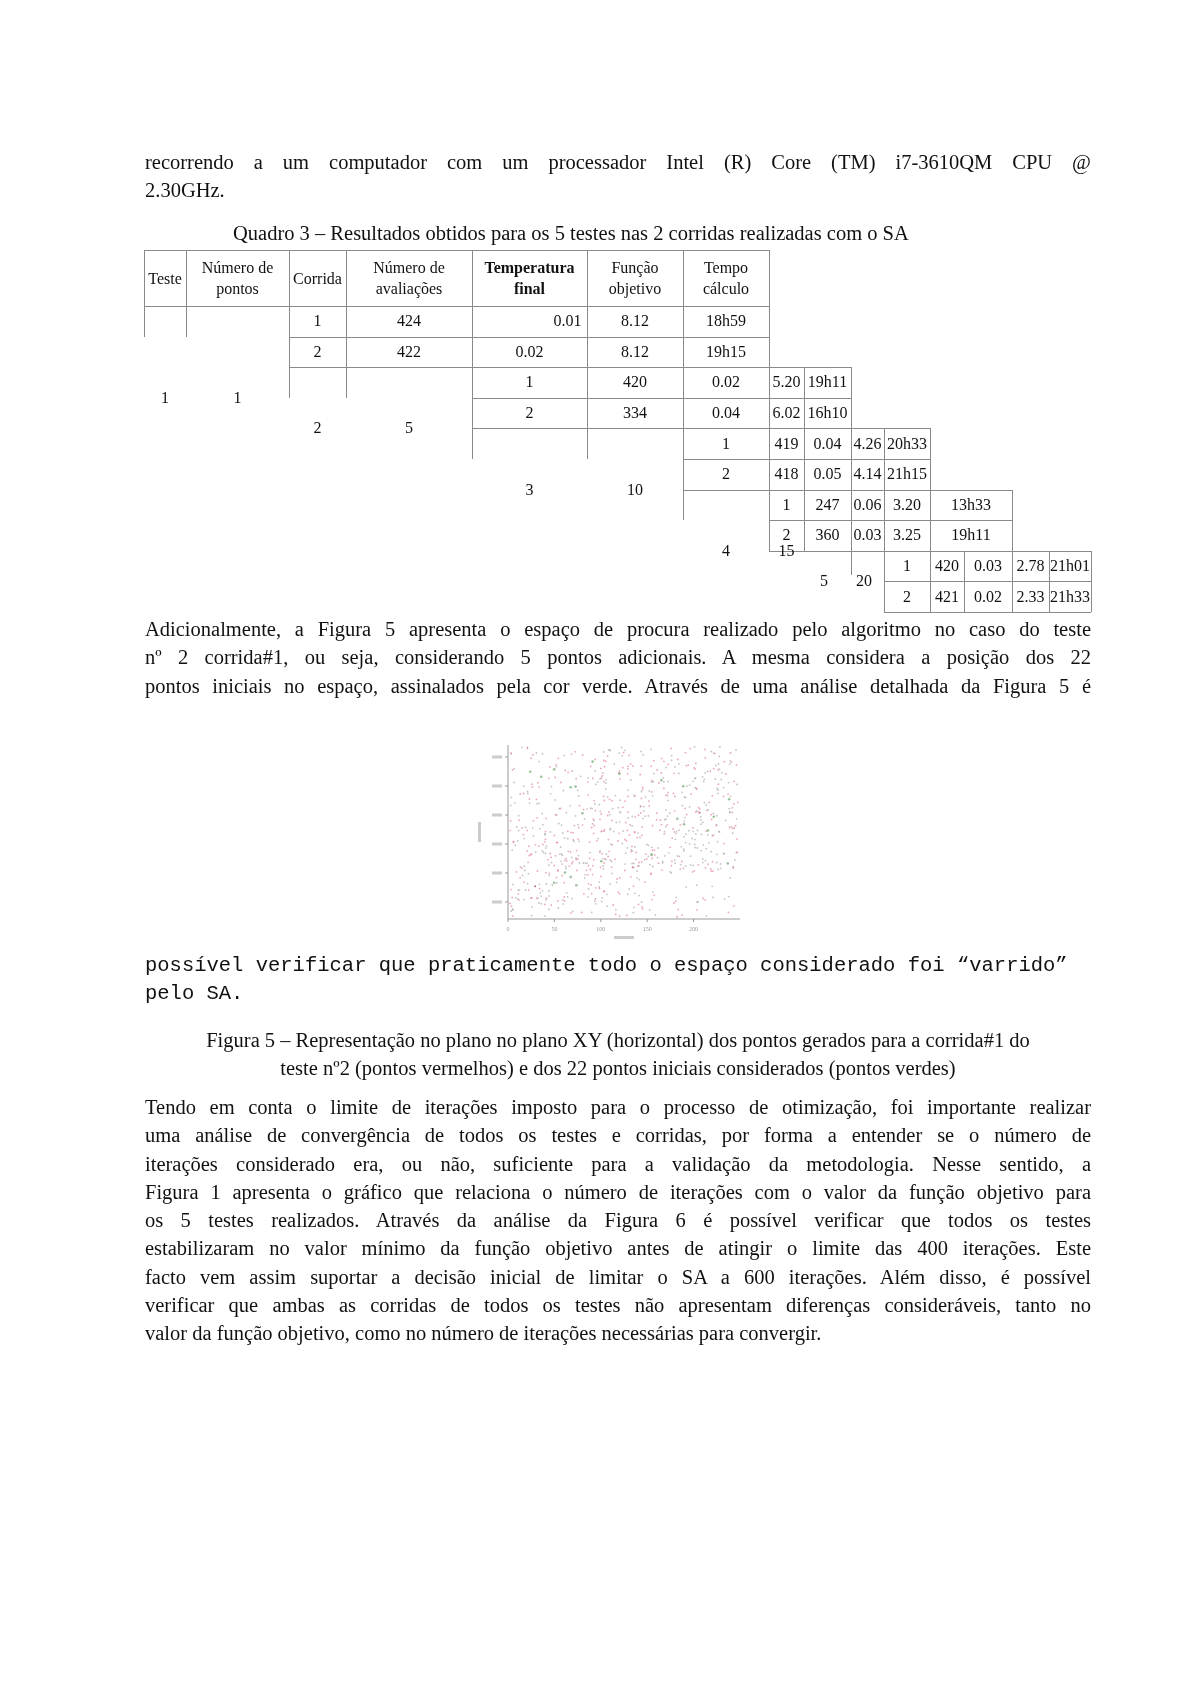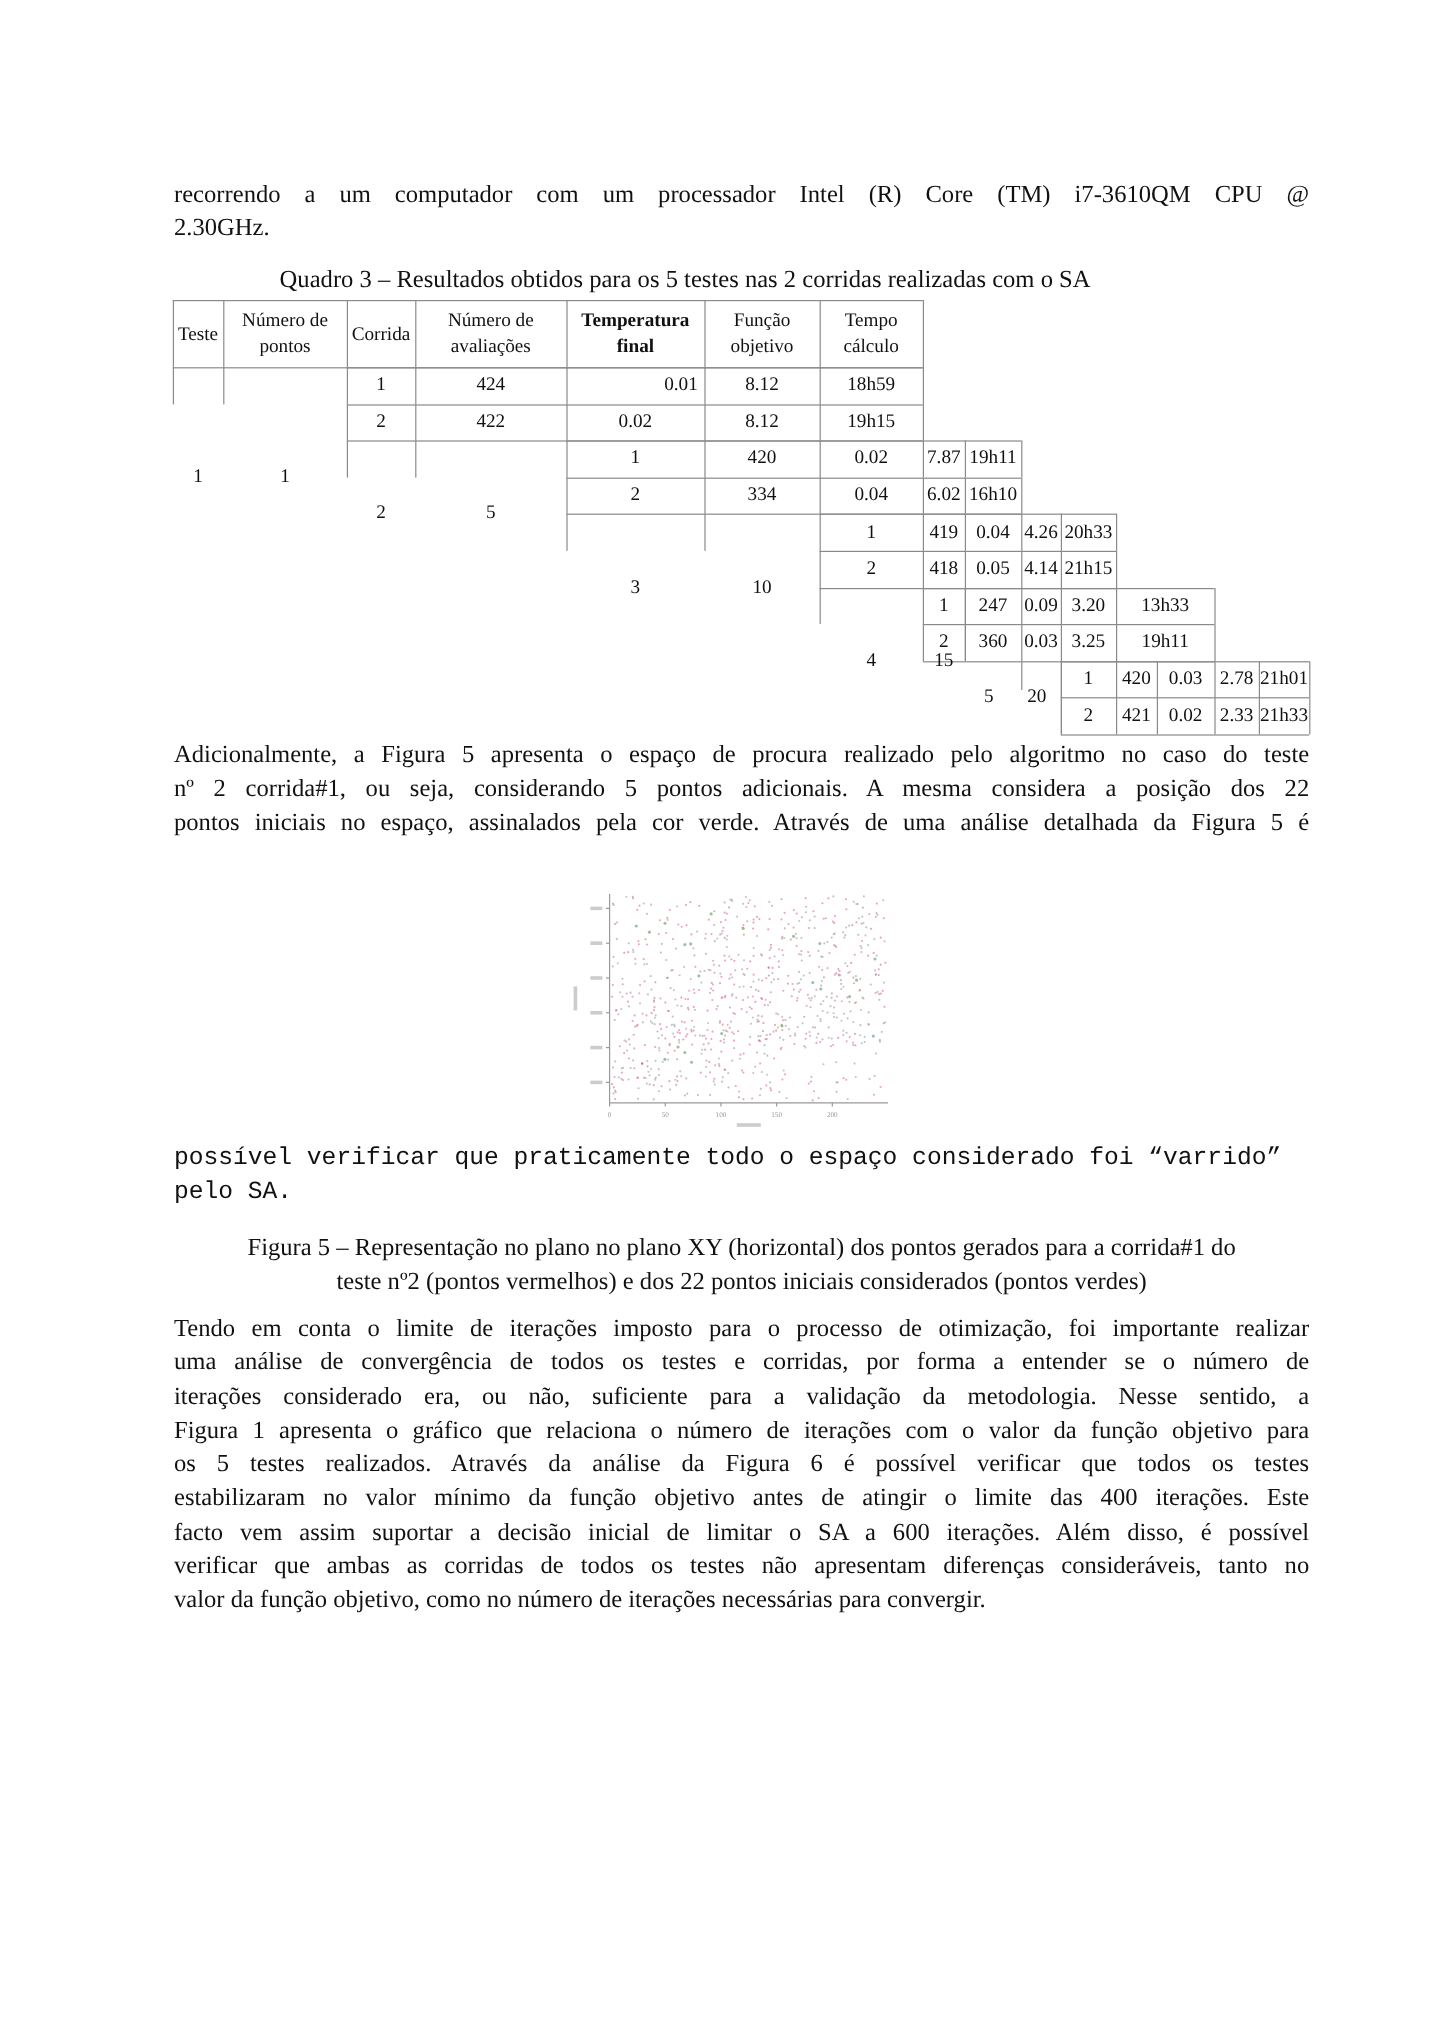--- a/index.html
+++ b/index.html
@@ -94,21 +94,21 @@
     <div class="ln h" style="left: 472px; top: 367.2px; width: 379px;"></div>
     <div class="ln v" style="left: 472px; top: 367.2px; height: 30.6px;"></div>
     <div class="ln v" style="left: 587px; top: 367.2px; height: 30.6px;"></div>
     <div class="ln v" style="left: 683px; top: 367.2px; height: 30.6px;"></div>
     <div class="ln v" style="left: 769px; top: 367.2px; height: 30.6px;"></div>
     <div class="ln v" style="left: 804px; top: 367.2px; height: 30.6px;"></div>
     <div class="ln v" style="left: 851px; top: 367.2px; height: 30.6px;"></div>
     <div class="cell" style="left: 472px; top: 367.2px; width: 115px; height: 30.6px;">1</div>
     <div class="cell" style="left: 587px; top: 367.2px; width: 96px; height: 30.6px;">420</div>
     <div class="cell" style="left: 683px; top: 367.2px; width: 86px; height: 30.6px;">0.02</div>
-    <div class="cell" style="left: 769px; top: 367.2px; width: 35px; height: 30.6px;">7.87</div>
+    <div class="cell" style="left: 769px; top: 367.2px; width: 35px; height: 30.6px;">5.20</div>
     <div class="cell" style="left: 804px; top: 367.2px; width: 47px; height: 30.6px;">19h11</div>
     <div class="ln h" style="left: 472px; top: 428.4px; width: 379px;"></div>
     <div class="ln v" style="left: 472px; top: 397.8px; height: 30.6px;"></div>
     <div class="ln v" style="left: 587px; top: 397.8px; height: 30.6px;"></div>
     <div class="ln v" style="left: 683px; top: 397.8px; height: 30.6px;"></div>
     <div class="ln v" style="left: 769px; top: 397.8px; height: 30.6px;"></div>
     <div class="ln v" style="left: 804px; top: 397.8px; height: 30.6px;"></div>
     <div class="ln v" style="left: 851px; top: 397.8px; height: 30.6px;"></div>
     <div class="cell" style="left: 472px; top: 397.8px; width: 115px; height: 30.6px;">2</div>
     <div class="cell" style="left: 587px; top: 397.8px; width: 96px; height: 30.6px;">334</div>
@@ -143,21 +143,21 @@
     <div class="ln h" style="left: 769px; top: 520.2px; width: 243px;"></div>
     <div class="ln h" style="left: 769px; top: 489.6px; width: 243px;"></div>
     <div class="ln v" style="left: 769px; top: 489.6px; height: 30.6px;"></div>
     <div class="ln v" style="left: 804px; top: 489.6px; height: 30.6px;"></div>
     <div class="ln v" style="left: 851px; top: 489.6px; height: 30.6px;"></div>
     <div class="ln v" style="left: 884px; top: 489.6px; height: 30.6px;"></div>
     <div class="ln v" style="left: 930px; top: 489.6px; height: 30.6px;"></div>
     <div class="ln v" style="left: 1012px; top: 489.6px; height: 30.6px;"></div>
     <div class="cell" style="left: 769px; top: 489.6px; width: 35px; height: 30.6px;">1</div>
     <div class="cell" style="left: 804px; top: 489.6px; width: 47px; height: 30.6px;">247</div>
-    <div class="cell" style="left: 851px; top: 489.6px; width: 33px; height: 30.6px;">0.09</div>
+    <div class="cell" style="left: 851px; top: 489.6px; width: 33px; height: 30.6px;">0.06</div>
     <div class="cell" style="left: 884px; top: 489.6px; width: 46px; height: 30.6px;">3.20</div>
     <div class="cell" style="left: 930px; top: 489.6px; width: 82px; height: 30.6px;">13h33</div>
     <div class="ln h" style="left: 769px; top: 550.8px; width: 243px;"></div>
     <div class="ln v" style="left: 769px; top: 520.2px; height: 30.6px;"></div>
     <div class="ln v" style="left: 804px; top: 520.2px; height: 30.6px;"></div>
     <div class="ln v" style="left: 851px; top: 520.2px; height: 30.6px;"></div>
     <div class="ln v" style="left: 884px; top: 520.2px; height: 30.6px;"></div>
     <div class="ln v" style="left: 930px; top: 520.2px; height: 30.6px;"></div>
     <div class="ln v" style="left: 1012px; top: 520.2px; height: 30.6px;"></div>
     <div class="cell" style="left: 769px; top: 520.2px; width: 35px; height: 30.6px;">2</div>

